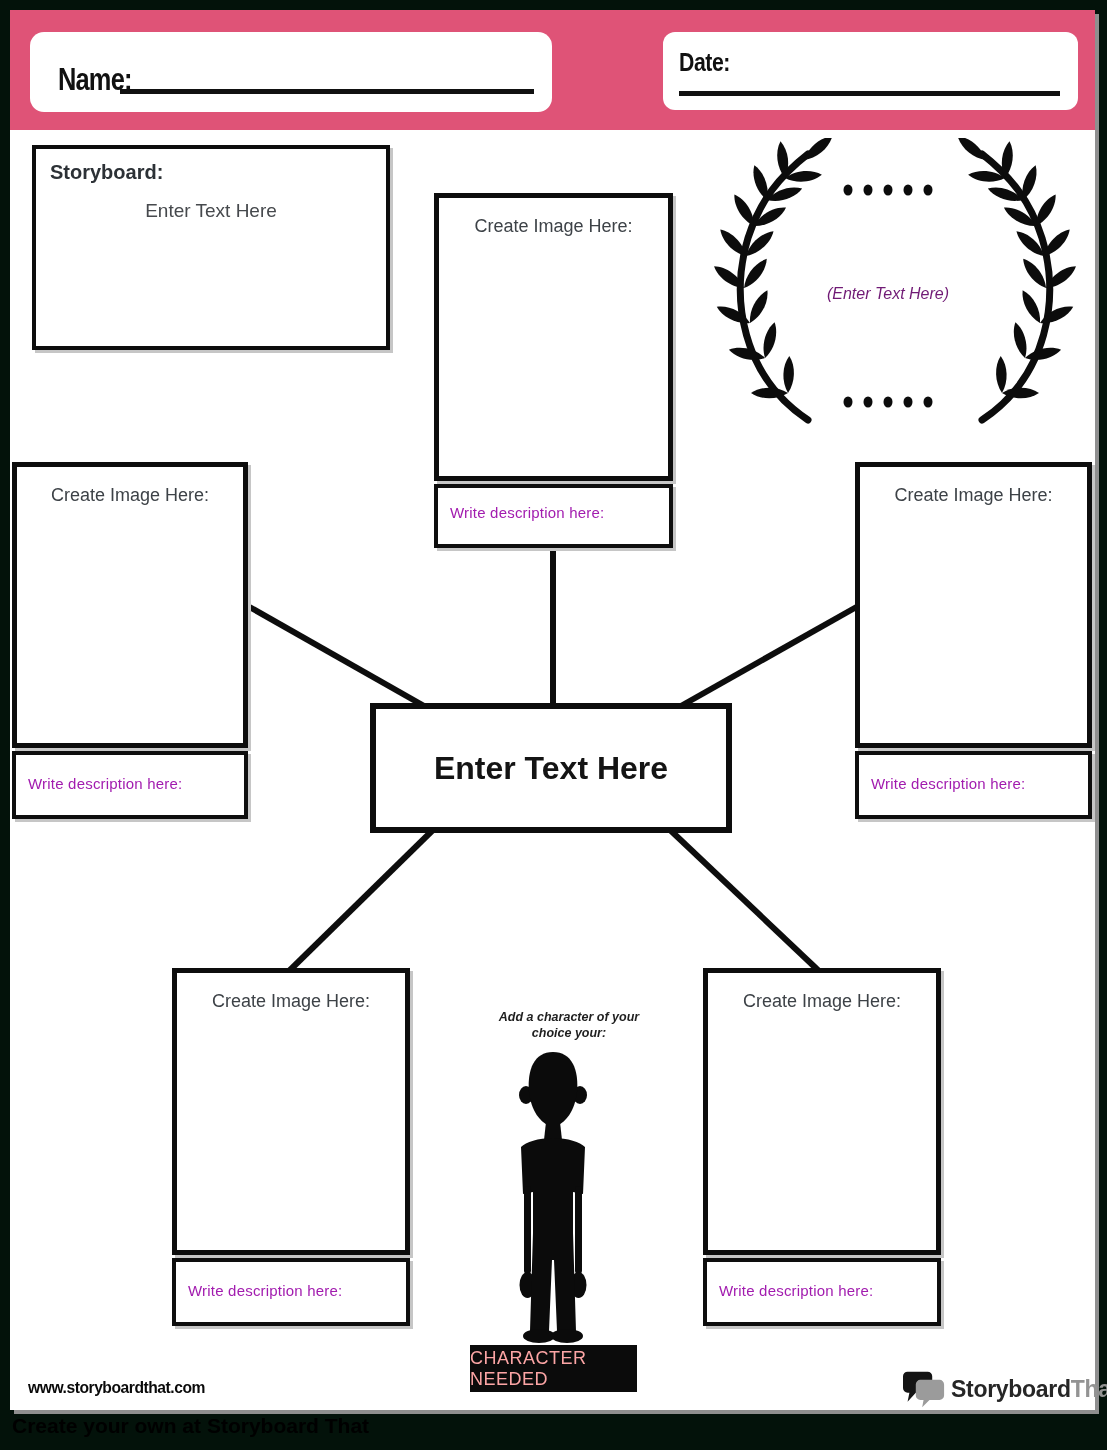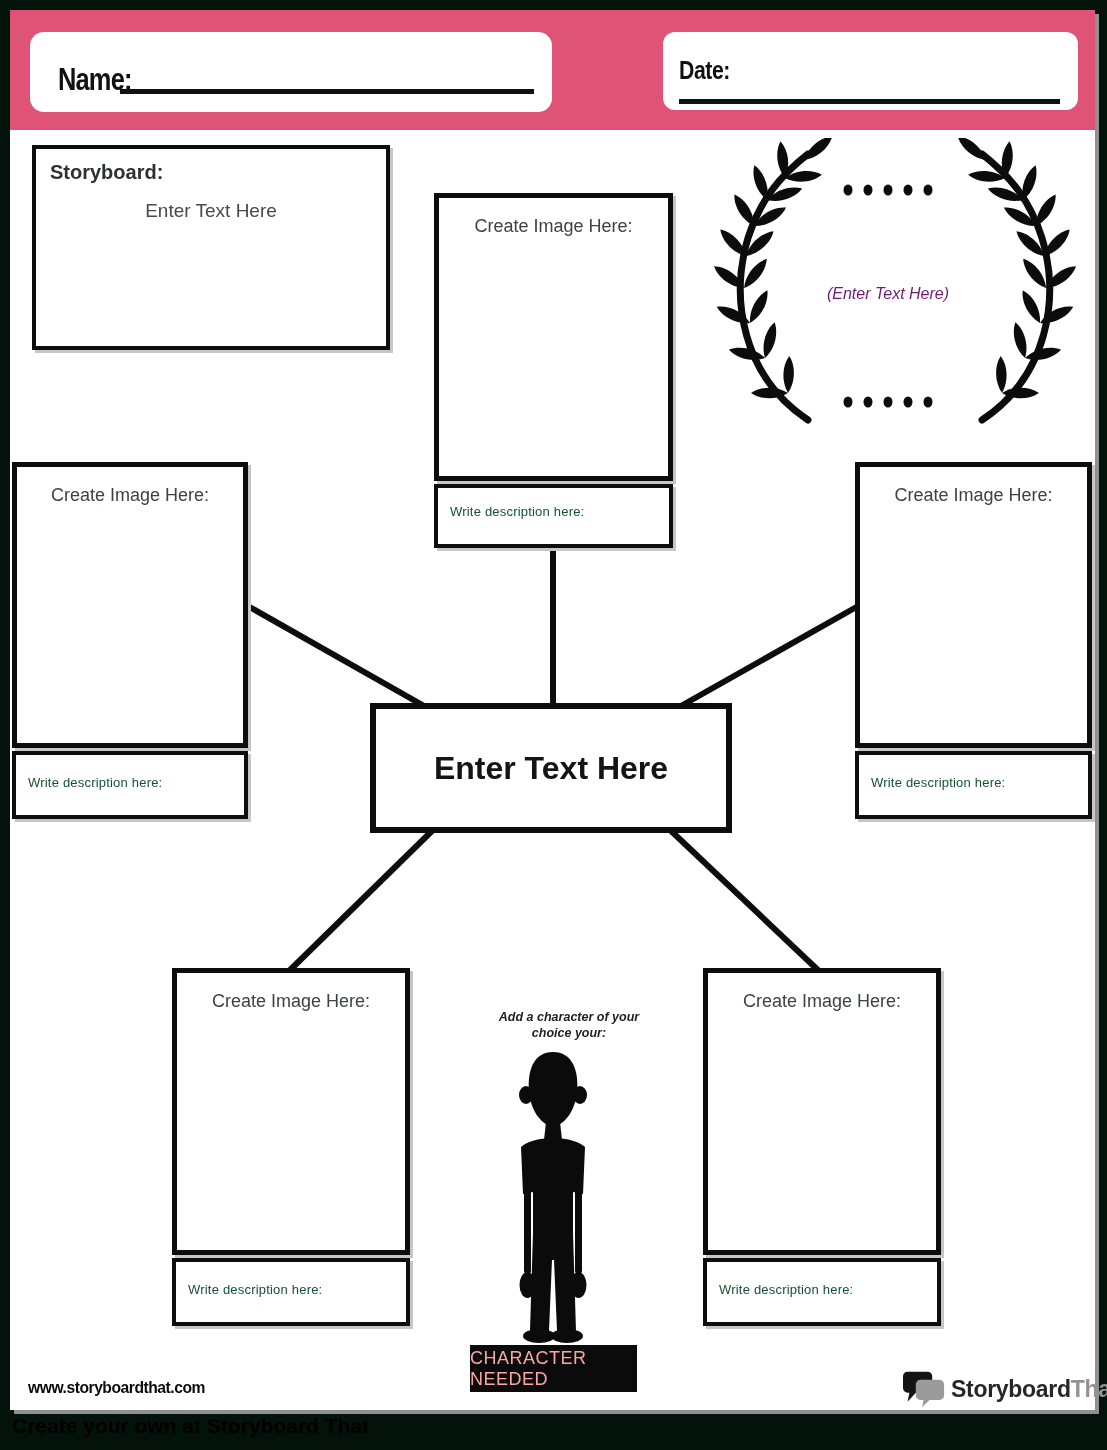--- a/index.html
+++ b/index.html
@@ -23,21 +23,21 @@
     padding:0 18px 14px 28px;
   }
   .name-label {
     font-size:31px; font-weight:bold; color:#111; letter-spacing:-1px;
     display:inline-block; transform:scaleX(.82); transform-origin:left bottom;
     white-space:nowrap;
   }
   .name-line { flex:1; height:5px; background:#111; margin-left:-28px; margin-bottom:4px; }
   .date-box {
     position:absolute; left:653px; top:22px; width:415px; height:78px;
-    background:#fff; border-radius:12px; padding:24px 18px 0 16px;
+    background:#fff; border-radius:12px; padding:16px 18px 0 16px;
   }
   .date-label {
     font-size:25px; font-weight:bold; color:#111; letter-spacing:-.5px;
     display:inline-block; transform:scaleX(.85); transform-origin:left top;
   }
   .date-line { width:100%; height:5px; background:#111; margin-top:14px; }
   
   .directions-box {
     position:absolute; left:22px; top:135px; width:358px; height:205px;
     background:#fff; border:4px solid #0d0d0d; box-shadow:3px 3px 0 #c6c6c6;
@@ -60,21 +60,21 @@
   .image-node { position:absolute; z-index:2; }
   .img-area {
     background:#fff; border:5px solid #0d0d0d; box-shadow:3px 3px 0 #c6c6c6;
     text-align:center; padding-top:18px;
   }
   .img-label { font-size:18px; color:#3d4247; }
   .desc-area {
     background:#fff; border:4px solid #0e0e0e; box-shadow:3px 3px 0 #c6c6c6;
     margin-top:3px; padding:20px 12px; 
   }
-  .desc-label { font-size:13px; color:#14532d; letter-spacing:.2px; }
+  .desc-label { font-size:15px; color:#a21caf; letter-spacing:.2px; }
   .node-top        { left:424px; top:183px; width:239px; }
   .node-top .img-area { height:288px; }
   .node-top .desc-area { height:64px; padding-top:16px; }
   .node-left       { left:2px;   top:452px; width:236px; }
   .node-right      { left:845px; top:452px; width:237px; }
   .node-bottom-left  { left:162px; top:958px; width:238px; }
   .node-bottom-right { left:693px; top:958px; width:238px; }
   .node-left .img-area, .node-right .img-area { height:286px; }
   .node-bottom-left .img-area, .node-bottom-right .img-area { height:287px; }
   .node-left .desc-area, .node-right .desc-area,

